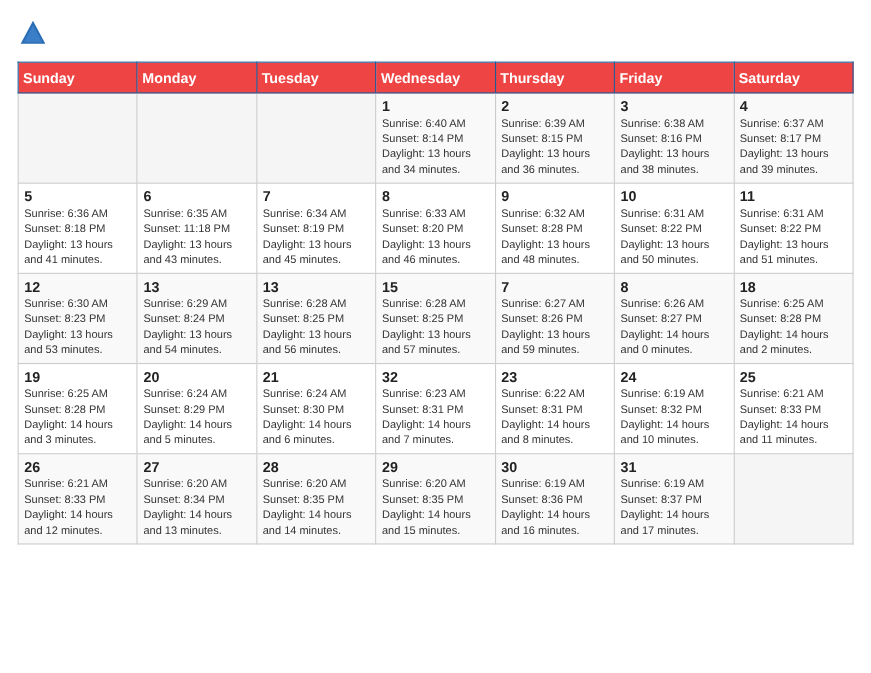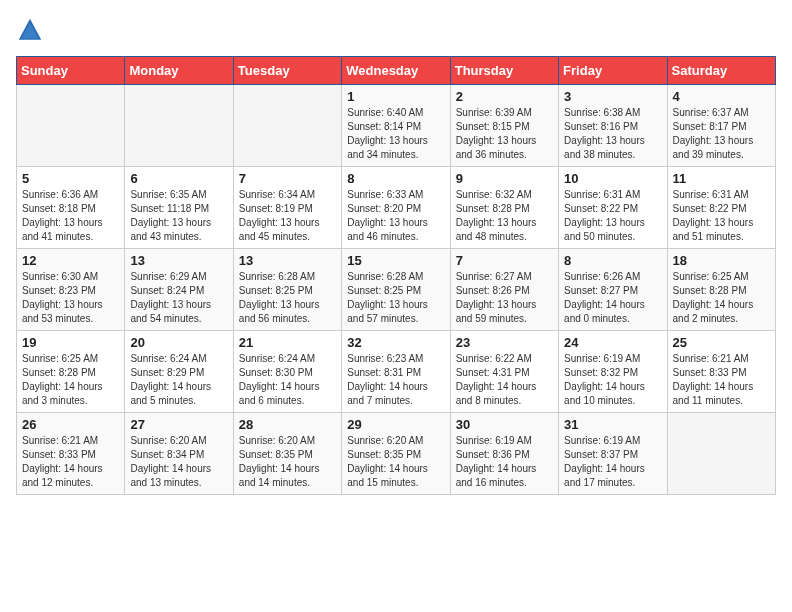--- a/index.html
+++ b/index.html
@@ -264,21 +264,21 @@
         </td>
         <td>
           <span class="day-number">32</span>
           <div class="day-info">Sunrise: 6:23 AM
 Sunset: 8:31 PM
 Daylight: 14 hours and 7 minutes.</div>
         </td>
         <td>
           <span class="day-number">23</span>
           <div class="day-info">Sunrise: 6:22 AM
-Sunset: 4:31 PM
+Sunset: 8:31 PM
 Daylight: 14 hours and 8 minutes.</div>
         </td>
         <td>
           <span class="day-number">24</span>
           <div class="day-info">Sunrise: 6:19 AM
 Sunset: 8:32 PM
 Daylight: 14 hours and 10 minutes.</div>
         </td>
         <td>
           <span class="day-number">25</span>

